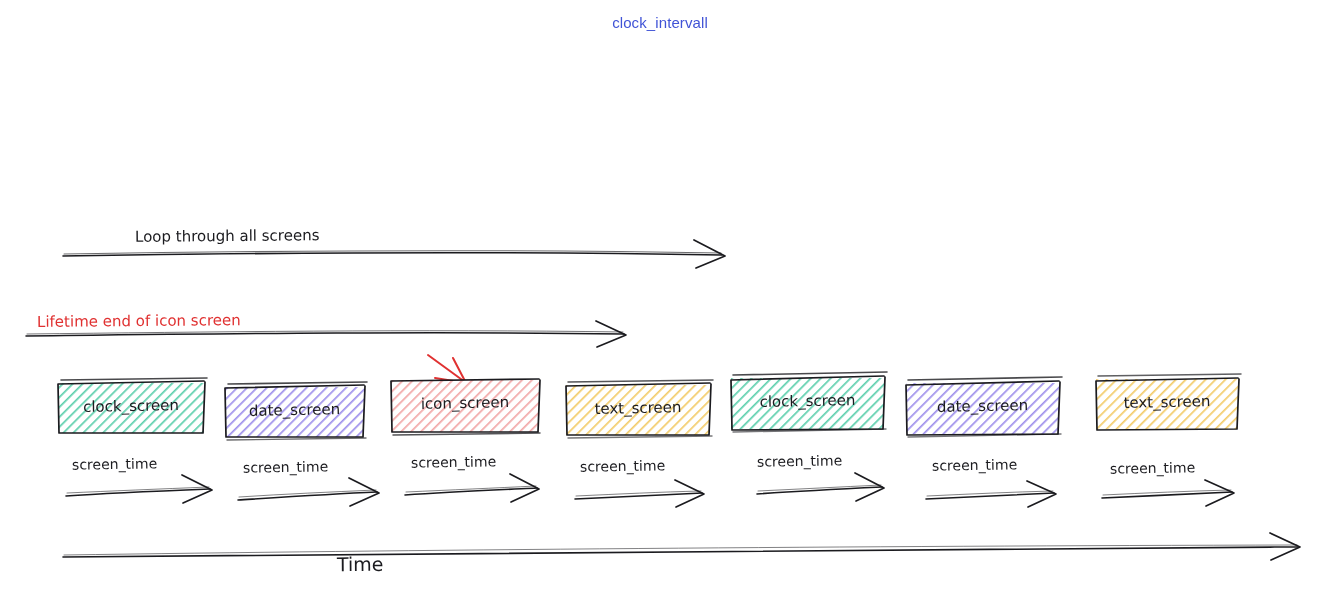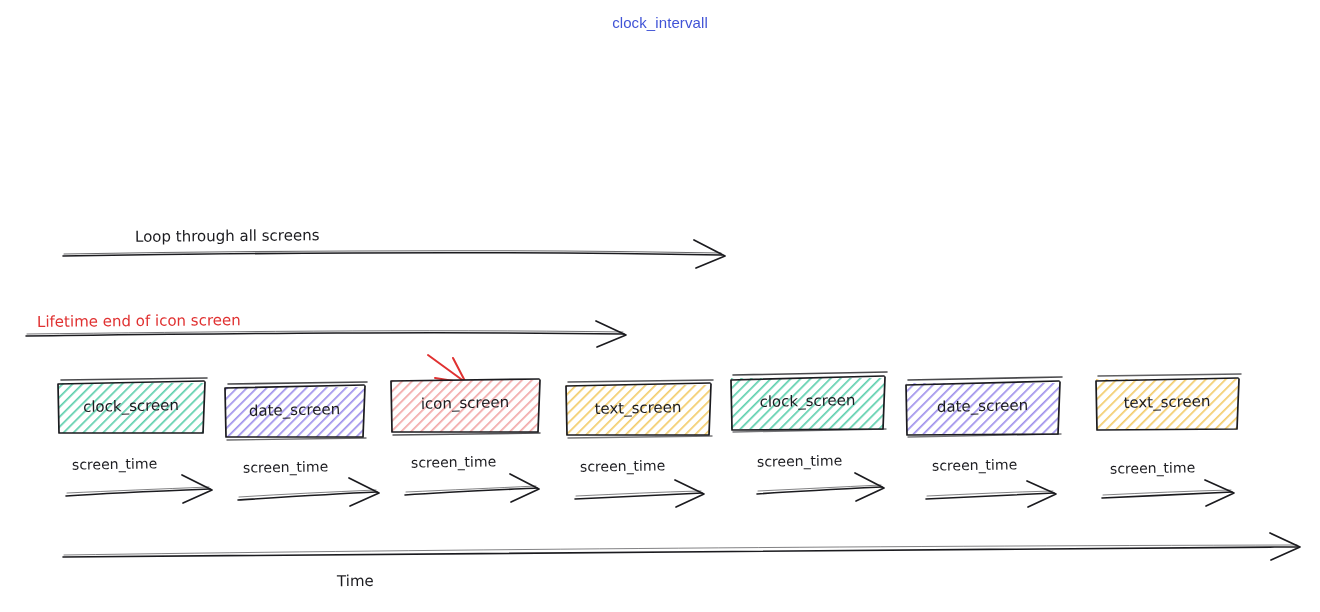--- a/index.html
+++ b/index.html
@@ -239,15 +239,15 @@
   </div>
 
   <div class="st-label" style="left:72px;   top:456px;">screen_time</div>
   <div class="st-label" style="left:243px;  top:459px;">screen_time</div>
   <div class="st-label" style="left:411px;  top:454px;">screen_time</div>
   <div class="st-label" style="left:580px;  top:458px;">screen_time</div>
   <div class="st-label" style="left:757px;  top:453px;">screen_time</div>
   <div class="st-label" style="left:932px;  top:457px;">screen_time</div>
   <div class="st-label" style="left:1110px; top:460px;">screen_time</div>
 
-  <div class="hand" style="left:337px; top:572px; font-size:15px;">Time</div>
+  <div class="hand" style="left:337px; top:553px; font-size:19px;">Time</div>
 
 </div>
 
 </body></html>

